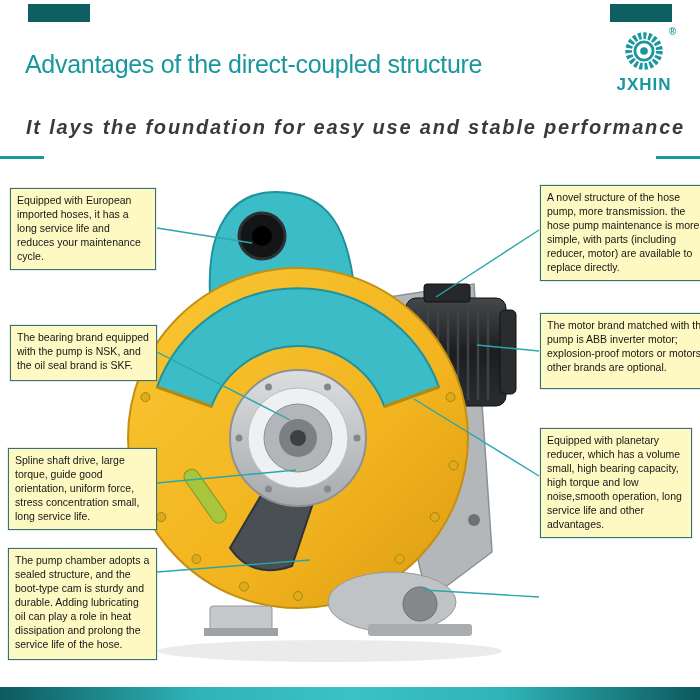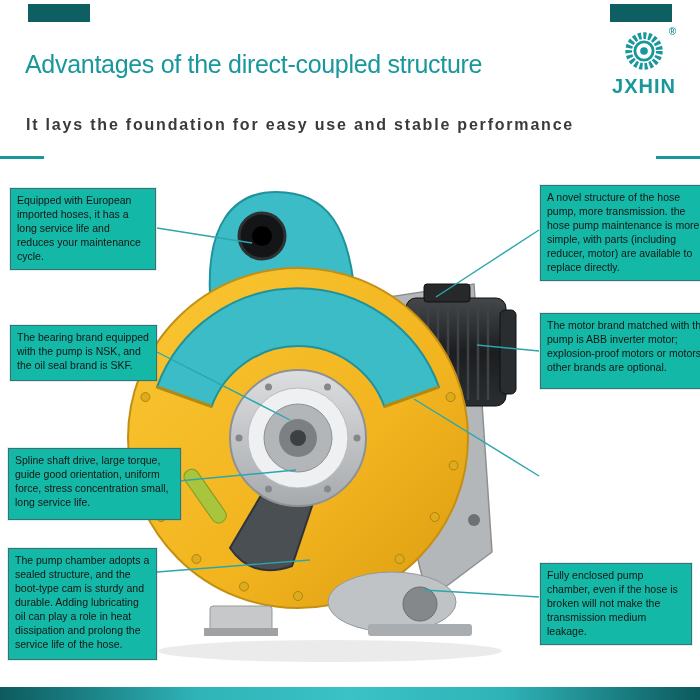--- a/index.html
+++ b/index.html
@@ -9,32 +9,32 @@
   }
   .bar-top{position:absolute;top:4px;height:18px;width:62px;background:#0d5f62;}
   .bar-left{left:28px;}
   .bar-right{right:28px;}
   .title{
     position:absolute;left:25px;top:50px;margin:0;
     font-size:25px;font-weight:normal;color:#18979c;letter-spacing:-0.3px;
   }
   .subtitle{
     position:absolute;left:26px;top:116px;
-    font-size:16px;font-weight:bold;color:#3a3a3a;letter-spacing:1.8px;
+    font-size:20px;font-weight:bold;color:#3a3a3a;letter-spacing:1.8px;font-style:italic;
   }
   .logo{position:absolute;right:14px;top:28px;width:84px;text-align:center;}
   .logo-gear{width:46px;height:46px;display:block;margin:0 auto;}
   .logo-reg{position:absolute;right:10px;top:-2px;font-size:10px;color:#18979c;font-weight:bold;}
-  .logo-text{font-size:20px;font-weight:bold;color:#18979c;letter-spacing:1px;margin-top:1px;}
+  .logo-text{font-size:17px;font-weight:bold;color:#18979c;letter-spacing:1px;margin-top:1px;}
   .tick{position:absolute;top:156px;height:3px;background:#18979c;}
   .tick-left{left:0;width:44px;}
   .tick-right{right:0;width:44px;}
   .art{position:absolute;left:0;top:0;width:700px;height:700px;z-index:1;}
   .callout{
-    position:absolute;z-index:2;background:#14b8a6;
+    position:absolute;z-index:2;background:#fef9c3;
     border:1px solid #3e6e72;box-shadow:0 0 0 1px rgba(24,151,156,0.15);
     padding:5px 6px;box-sizing:border-box;
   }
   .callout p{
     margin:0;font-size:10.5px;line-height:1.33;color:#151515;
   }
   .bottom-bar{
     position:absolute;left:0;bottom:0;width:700px;height:13px;z-index:2;
     background:linear-gradient(90deg,#0c5a5e 0%,#2fb3b7 28%,#3ac2c6 50%,#2fb3b7 72%,#0c5a5e 100%);
   }
@@ -160,31 +160,31 @@
       <path d="M539,597 L424,590"></path>
     </g>
   </svg>
 
   <div class="callout" style="left:10px;top:188px;width:146px;min-height:80px">
     <p>Equipped with European imported hoses, it has a long service life and reduces your maintenance cycle.</p>
   </div>
   <div class="callout" style="left:10px;top:325px;width:147px;min-height:56px">
     <p>The bearing brand equipped with the pump is NSK, and the oil seal brand is SKF.</p>
   </div>
-  <div class="callout" style="left:8px;top:448px;width:173px;min-height:72px">
+  <div class="callout" style="left:8px;top:448px;width:149px;min-height:72px">
     <p>Spline shaft drive, large torque, guide good orientation, uniform force, stress concentration small, long service life.</p>
   </div>
   <div class="callout" style="left:8px;top:548px;width:149px;min-height:112px">
     <p>The pump chamber adopts a sealed structure, and the boot-type cam is sturdy and durable. Adding lubricating oil can play a role in heat dissipation and prolong the service life of the hose.</p>
   </div>
 
   <div class="callout" style="left:540px;top:185px;width:168px;min-height:96px">
     <p>A novel structure of the hose pump, more transmission. the hose pump maintenance is more simple, with parts (including reducer, motor) are available to replace directly.</p>
   </div>
   <div class="callout" style="left:540px;top:313px;width:180px;min-height:76px">
     <p>The motor brand matched with the pump is ABB inverter motor; explosion-proof motors or motors of other brands are optional.</p>
   </div>
-  <div class="callout" style="left:540px;top:563px;width:152px;min-height:70px">
-    <p>Fully enclosed pump chamber, even if the hose is broken will not make the transmission medium leakage.</p>
+  <div class="callout" style="left:540px;top:428px;width:152px;min-height:100px">
+    <p>Equipped with planetary reducer, which has a volume small, high bearing capacity, high torque and low noise,smooth operation, long service life and other advantages.</p>
   </div>
 
   <div class="bottom-bar"></div>
 </div>
 
 </body></html>

